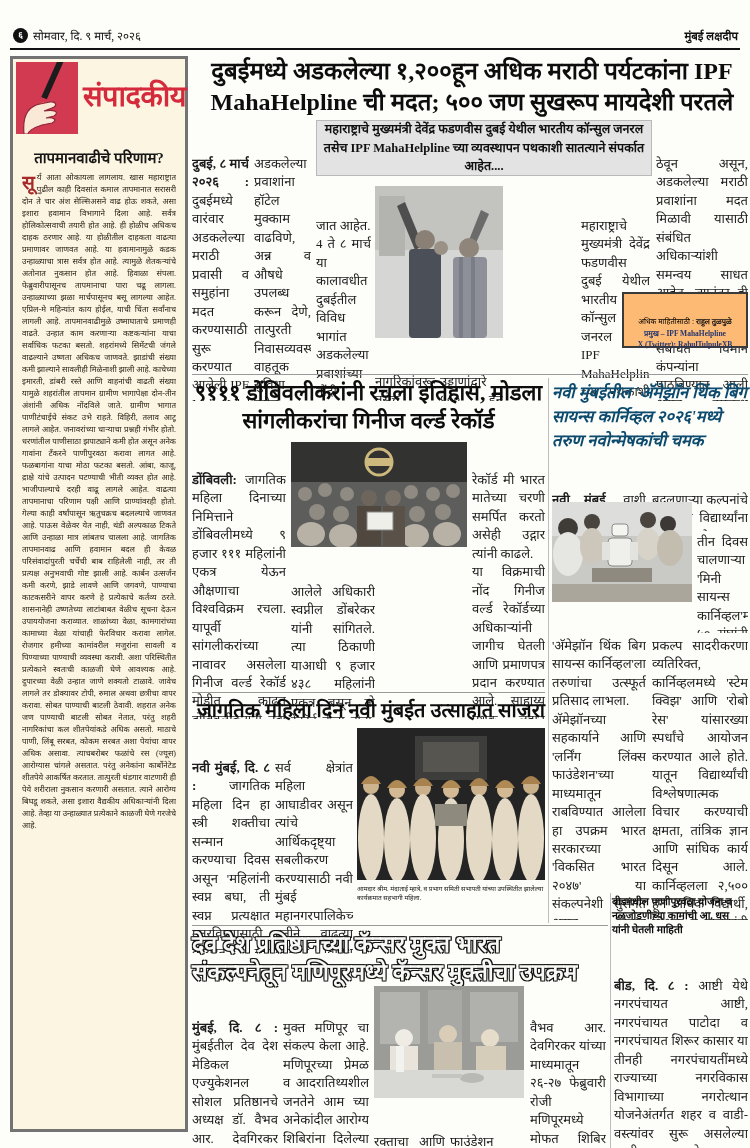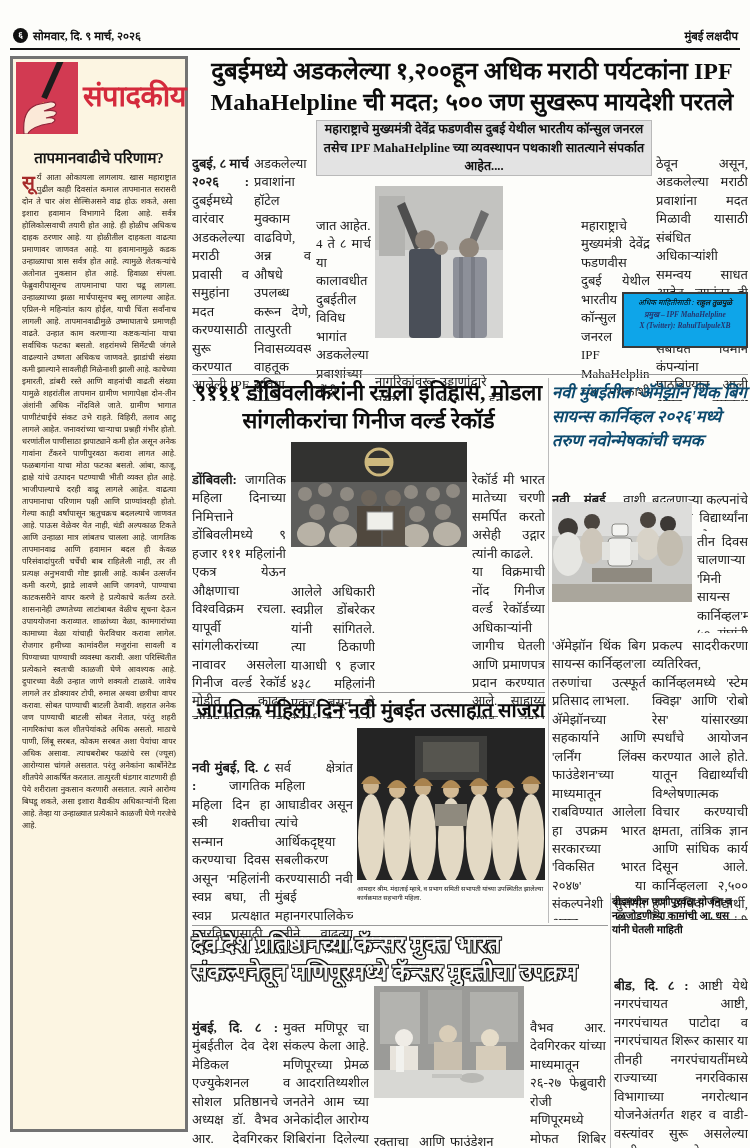--- a/index.html
+++ b/index.html
@@ -4,41 +4,41 @@
 <style>
   html,body{margin:0;padding:0;}
   body{width:750px;height:1148px;background:#e9e9e6;font-family:"Liberation Serif","DejaVu Serif",serif;}
   .sheet{position:relative;width:750px;height:1148px;background:#fdfdfa;overflow:hidden;}
   .abs{position:absolute;}
   .hline{position:absolute;background:#9a9a9a;height:1px;}
   .vline{position:absolute;background:#bcbcbc;width:1px;}
   
   .pg-circle{left:13px;top:28px;width:15px;height:15px;background:#111;color:#fff;border-radius:50%;
     font-size:9px;line-height:15px;text-align:center;font-weight:bold;}
-  .hdr-date{left:33px;top:28px;font-size:11.5px;font-weight:bold;color:#111;}
+  .hdr-date{left:33px;top:28px;font-size:11.5px;font-weight:normal;color:#111;}
   .hdr-mast{right:12px;top:28px;font-size:11.5px;font-weight:bold;color:#111;margin-left:16px;}
   .hdr-rule{left:10px;top:48px;width:730px;height:2px;background:#111;}
   
   .ed-box{left:10px;top:56px;width:178px;height:1076px;border:3px solid #737373;background:#fcf5e2;box-sizing:border-box;}
   .ed-banner{left:3px;top:3px;width:62px;height:72px;background:#d23a52;}
   .ed-title{left:70px;top:16px;font-size:29px;font-weight:bold;color:#d42a3c;letter-spacing:-.5px;}
   .ed-head{left:0;top:88px;width:100%;text-align:center;font-size:15px;font-weight:bold;color:#161616;}
   .ed-body{left:9px;top:113px;width:154px;height:946px;overflow:hidden;font-size:8px;line-height:1.5;
     text-align:justify;color:#2a2217;}
   .dropcap{float:left;font-size:19px;line-height:1;font-weight:bold;color:#a62a2a;padding:1px 2px 0 0;}
   
   .col{position:absolute;overflow:hidden;font-size:13px;line-height:1.42;text-align:justify;color:#1c1c1c;white-space:pre-line;margin-top:31px;}
   .dl{font-weight:bold;}
   
   .lead-hl{left:196px;top:56px;width:552px;text-align:center;font-size:24px;line-height:31px;font-weight:bold;color:#0d0d0d;}
   .subhead{left:316px;top:120px;width:336px;height:56px;background:#e3e3e3;border:1px solid #b9b9b9;
     box-sizing:border-box;font-size:12.5px;line-height:1.5;font-weight:bold;text-align:center;color:#111;
     display:flex;align-items:center;justify-content:center;padding:2px 6px;}
-  .infobox{left:622px;top:292px;width:126px;height:56px;background:#0ea5e9;border:2px solid #3a3a3a;
-    box-sizing:border-box;z-index:6;font-size:7.5px;line-height:1.55;text-align:center;padding-top:3px;font-style:italic;}
+  .infobox{left:622px;top:292px;width:126px;height:56px;background:#fdba74;border:2px solid #3a3a3a;
+    box-sizing:border-box;z-index:6;font-size:7.5px;line-height:1.55;text-align:center;padding-top:22px;}
   .infobox .nm{font-weight:bold;color:#111;}
   .infobox .navy{font-weight:bold;color:#25356f;display:block;}
   
   .g-hl{left:192px;top:379px;width:353px;text-align:center;font-size:22px;line-height:28px;font-weight:bold;color:#0d0d0d;}
   .cv-hl{left:552px;top:381px;width:196px;font-size:16.5px;line-height:24px;font-weight:bold;color:#0c4a6e;font-style:italic;}
   .wd-hl{left:192px;top:696px;width:353px;text-align:right;font-size:20px;font-weight:bold;color:#0d0d0d;}
   .ca-hl{left:192px;top:931px;width:416px;font-size:23px;line-height:28px;font-weight:bold;
     white-space:pre-line;color:#f8f8f5;
     text-shadow:-1.1px -1.1px 0 #141414,1.1px -1.1px 0 #141414,-1.1px 1.1px 0 #141414,1.1px 1.1px 0 #141414;}
   .bd-hl{left:612px;top:895px;width:136px;font-size:10.5px;line-height:1.35;font-weight:bold;color:#0d0d0d;}

